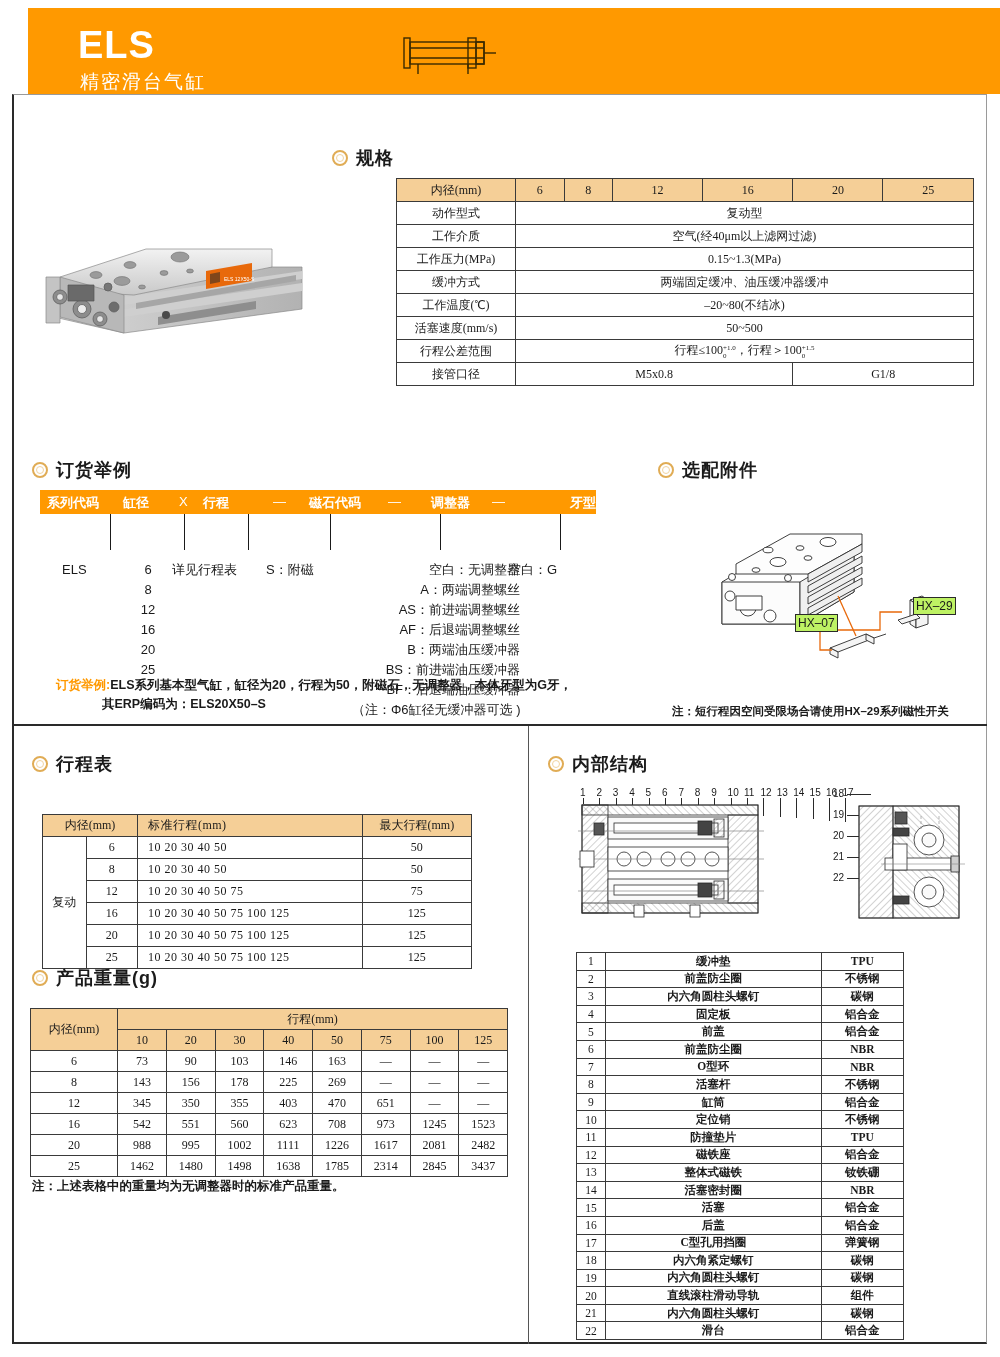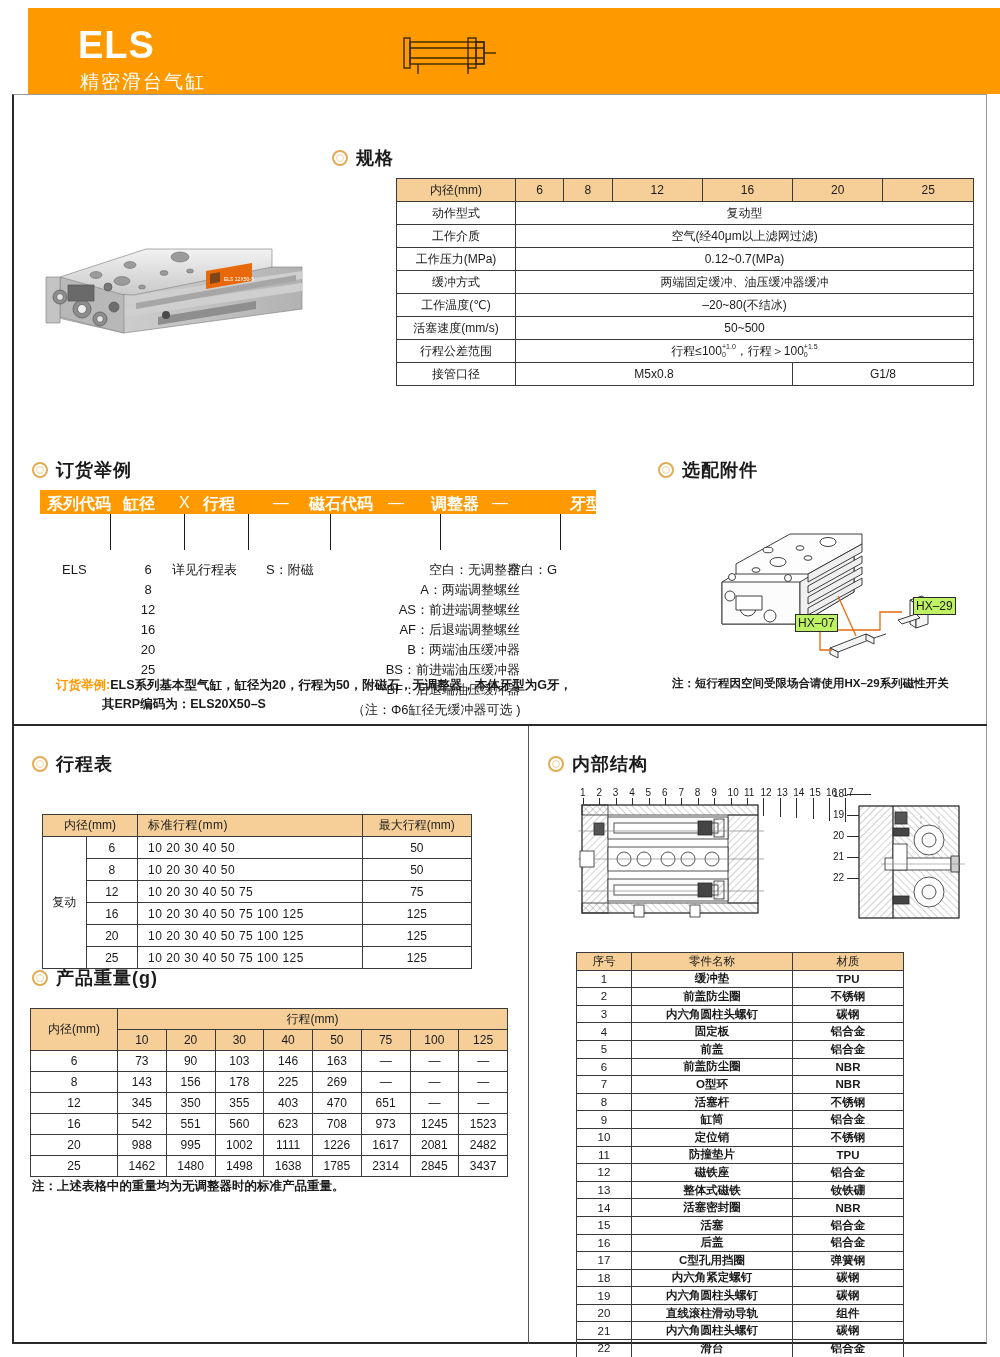--- a/index.html
+++ b/index.html
@@ -16,36 +16,36 @@
   
   .frame{position:absolute;left:12px;top:94px;width:975px;height:1250px;border:1px solid #9a9a9a;border-left:2px solid #2a2a2a;border-bottom:2px solid #2a2a2a;box-sizing:border-box;}
   .hdivide{position:absolute;left:12px;top:724px;width:975px;height:2px;background:#2a2a2a;}
   .vdivide{position:absolute;left:528px;top:726px;width:1px;height:618px;background:#555;}
   
   .sec{position:absolute;display:flex;align-items:center;gap:8px;}
   .bullet{width:16px;height:16px;border:2px solid #e0ac55;border-radius:50%;box-sizing:border-box;position:relative;flex:0 0 auto;}
   .bullet::after{content:"";position:absolute;left:2px;top:2px;right:2px;bottom:2px;border:1px solid #f0d3a0;border-radius:50%;}
   .sec-t{font-size:18px;font-weight:bold;letter-spacing:1px;}
   
-  table{border-collapse:collapse;}
+  table{border-collapse:collapse;font-family:Liberation Serif, serif;}
   .tbl td,.tbl th{border:1px solid #3a3a3a;font-size:12px;text-align:center;padding:0;font-weight:normal;}
   .hd{background:#f5cf97;font-weight:bold;}
   
   #spec-table{position:absolute;left:396px;top:178px;width:578px;}
   #spec-table td{height:22px;}
   #spec-table td.lab{text-align:center;width:118px;}
   
   .orderbar{position:absolute;left:40px;top:490px;width:556px;height:24px;background:#ff9900;}
-  .orderbar span{position:absolute;top:4px;color:#fff;font-size:16px;font-weight:bold;white-space:nowrap;}
+  .orderbar span{position:absolute;top:4px;color:#fff;font-size:13px;font-weight:bold;white-space:nowrap;}
   .tick{position:absolute;width:1px;background:#1a1a1a;}
   .ocol{position:absolute;font-size:13px;line-height:20px;white-space:nowrap;}
   .ordernote{position:absolute;left:56px;top:676px;width:560px;font-size:12.5px;line-height:19px;font-weight:bold;}
   .ordernote b{color:#ff9900;}
   
-  .acc-note{position:absolute;left:672px;top:676px;font-size:11.5px;font-weight:bold;}
+  .acc-note{position:absolute;left:672px;top:704px;font-size:11.5px;font-weight:bold;}
   .tagbox{position:absolute;border:1px solid #2a2a2a;background:#bef264;font-size:12px;padding:1px 2px;font-family:"Liberation Sans",sans-serif;}
   
   #stroke-table{position:absolute;left:42px;top:814px;width:430px;}
   #stroke-table td{height:21px;}
   .stroke-vals{text-align:left !important;padding-left:10px !important;letter-spacing:0.5px;margin-top:21px;}
   
   #weight-table{position:absolute;left:30px;top:1008px;width:478px;}
   #weight-table td{height:20px;}
   .wnote{position:absolute;left:32px;top:1178px;font-size:12.5px;font-weight:bold;}
   
@@ -159,21 +159,21 @@
       <tr>
         <td class="lab">动作型式</td>
         <td colspan="6">复动型</td>
       </tr>
       <tr>
         <td class="lab">工作介质</td>
         <td colspan="6">空气(经40μm以上滤网过滤)</td>
       </tr>
       <tr>
         <td class="lab">工作压力(MPa)</td>
-        <td colspan="6">0.12~0.7(MPa)</td>
+        <td colspan="6">0.15~1.3(MPa)</td>
       </tr>
       <tr>
         <td class="lab">缓冲方式</td>
         <td colspan="6">两端固定缓冲、油压缓冲器缓冲</td>
       </tr>
       <tr>
         <td class="lab">工作温度(℃)</td>
         <td colspan="6">–20~80(不结冰)</td>
       </tr>
       <tr>
@@ -550,25 +550,20 @@
     <rect x="38" y="96" width="16" height="8" fill="#444"></rect>
     <line x1="26" y1="64" x2="110" y2="64" stroke="#888" stroke-width="0.6"></line>
     <line x1="66" y1="16" x2="66" y2="30" stroke="#888" stroke-width="0.6" stroke-dasharray="3 2"></line>
     <line x1="84" y1="16" x2="84" y2="30" stroke="#888" stroke-width="0.6" stroke-dasharray="3 2"></line>
   </g>
 </svg>
 
 <table class="tbl" id="parts-table">
     <tbody id="parts-body">
       <tr>
-        <td class="hd" style="width:54px">序号</td>
-        <td class="hd" style="width:160px">零件名称</td>
-        <td class="hd">材质</td>
-      </tr>
-      <tr>
         <td>1</td>
         <td class="pname">缓冲垫</td>
         <td class="pmat">TPU</td>
       </tr>
       <tr>
         <td>2</td>
         <td class="pname">前盖防尘圈</td>
         <td class="pmat">不锈钢</td>
       </tr>
       <tr>

